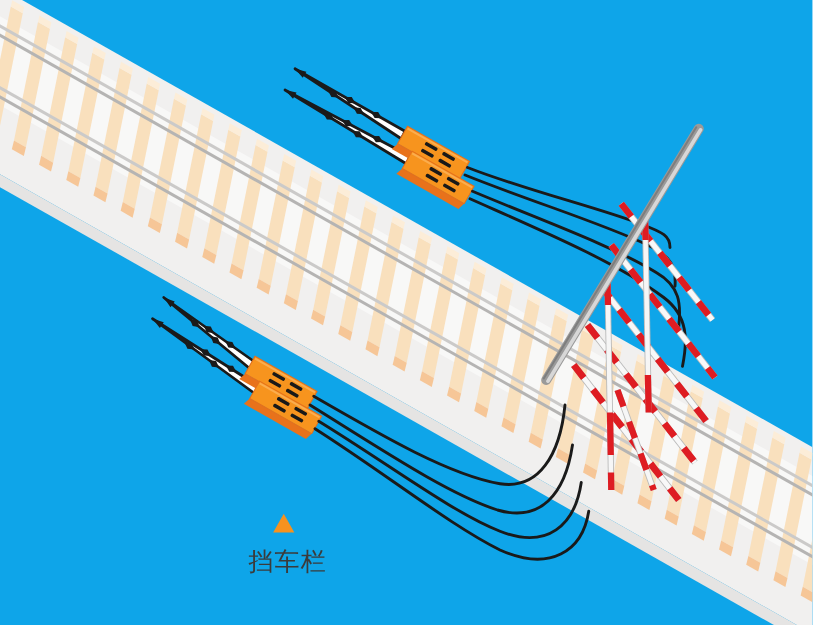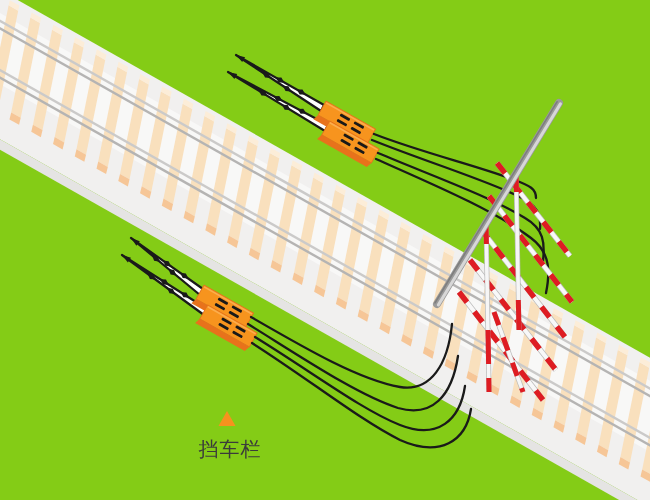--- a/index.html
+++ b/index.html
@@ -1,16 +1,16 @@
 <!DOCTYPE html>
 <html><head>
 <meta charset="utf-8">
 <style>
   html,body{margin:0;padding:0;background:#ffffff;}
-  .stage{width:650px;height:500px;position:relative;overflow:hidden;background:#84cc16;}
+  .stage{width:650px;height:500px;position:relative;overflow:hidden;background:#0ea5e9;}
   svg{display:block;}
   text.legend{font-family:"DejaVu Sans","Liberation Sans",sans-serif;}
 </style>
 </head>
 <body>
 
 <div class="stage">
 <svg width="650" height="500" viewBox="0 0 650 500" xmlns="http://www.w3.org/2000/svg">
 
   <defs>

